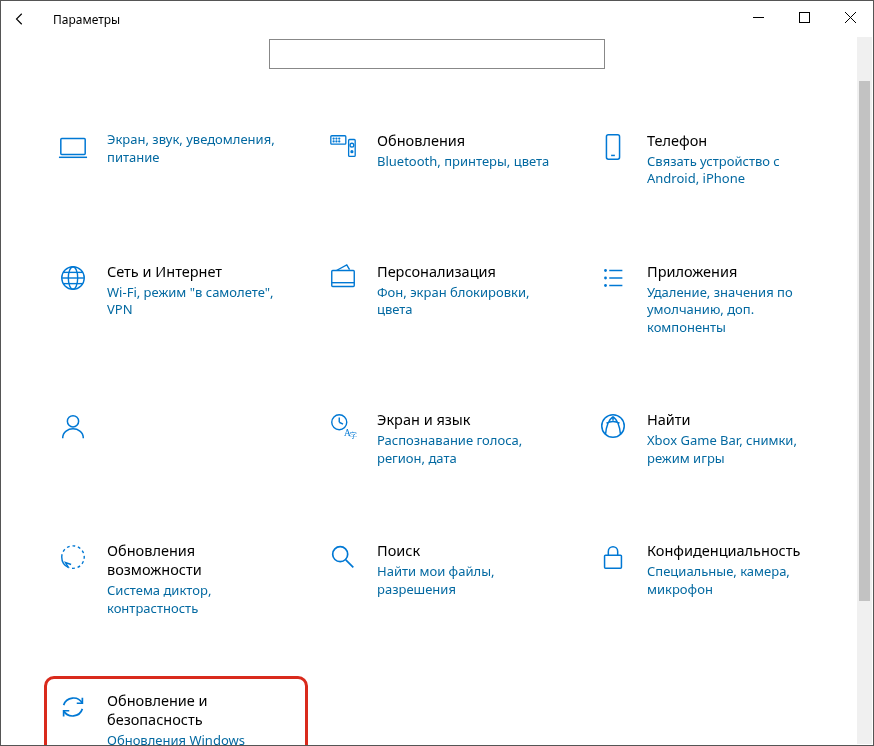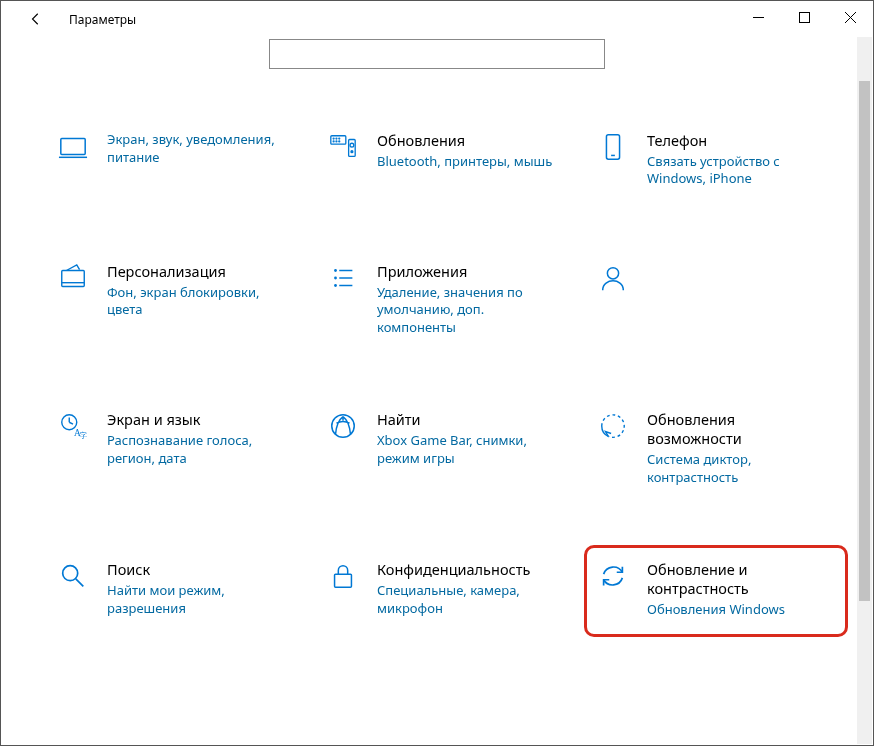--- a/index.html
+++ b/index.html
@@ -9,21 +9,21 @@
     width: 874px;
     height: 746px;
     overflow: hidden;
     position: relative;
     border: 1px solid #555;
   }
   .titlebar {
     height: 36px;
     display: flex;
     align-items: center;
-    padding-left: 24px;
+    padding-left: 8px;
     font-size: 12px;
     color: #000;
   }
   .titlebar .back { width: 22px; display:flex; align-items:center; justify-content:center; }
   .titlebar .title { margin-left: 22px; }
   .winctl {
     position: absolute; right: 0; top: 0; display: flex; height: 32px;
   }
   .winctl div {
     width: 46px; display:flex; align-items:center; justify-content:center;
@@ -144,37 +144,52 @@
           <circle cx="6" cy="10" r="0.5" fill="#0078d4"></circle>
           <circle cx="9" cy="10" r="0.5" fill="#0078d4"></circle>
           <circle cx="12" cy="10" r="0.5" fill="#0078d4"></circle>
           <rect x="22" y="8" width="7" height="18" rx="1"></rect>
           <circle cx="25.5" cy="14" r="2"></circle>
           <circle cx="25.5" cy="21" r="1" fill="#0078d4"></circle>
         </svg>
     </span>
     <div class="ttext">
       <div class="ttitle">Обновления</div>
-      <div class="tdesc">Bluetooth, принтеры, мышь</div>
+      <div class="tdesc">Bluetooth, принтеры, цвета</div>
     </div>
   </div>
 
   <div class="tile">
     <span class="ticon">
       <svg viewBox="0 0 32 32" fill="none" stroke="#0078d4" stroke-width="1.6">
           <rect x="9" y="3" width="14" height="26" rx="2"></rect>
           <line x1="14" y1="25" x2="18" y2="25"></line>
         </svg>
     </span>
     <div class="ttext">
       <div class="ttitle">Телефон</div>
-      <div class="tdesc">Связать устройство с Windows, iPhone</div>
-    </div>
-  </div>
-
+      <div class="tdesc">Связать устройство с Android, iPhone</div>
+    </div>
+  </div>
+
+  <div class="tile">
+    <span class="ticon">
+      <svg viewBox="0 0 32 32" fill="none" stroke="#0078d4" stroke-width="1.5">
+          <circle cx="16" cy="16" r="12"></circle>
+          <ellipse cx="16" cy="16" rx="5" ry="12"></ellipse>
+          <line x1="4" y1="16" x2="28" y2="16"></line>
+          <line x1="6" y1="10" x2="26" y2="10"></line>
+          <line x1="6" y1="22" x2="26" y2="22"></line>
+        </svg>
+    </span>
+    <div class="ttext">
+      <div class="ttitle">Сеть и Интернет</div>
+      <div class="tdesc">Wi-Fi, режим "в самолете", VPN</div>
+    </div>
+  </div>
 
   <div class="tile">
     <span class="ticon">
       <svg viewBox="0 0 32 32" fill="none" stroke="#0078d4" stroke-width="1.5">
           <rect x="4" y="8" width="24" height="17" rx="1"></rect>
           <path d="M9 8 L20 2 L23 7"></path>
           <line x1="4" y1="21" x2="28" y2="21"></line>
         </svg>
     </span>
     <div class="ttext">
@@ -254,21 +269,21 @@
 
   <div class="tile">
     <span class="ticon">
       <svg viewBox="0 0 32 32" fill="none" stroke="#0078d4" stroke-width="1.8">
           <circle cx="13" cy="13" r="8"></circle>
           <line x1="19" y1="19" x2="27" y2="27"></line>
         </svg>
     </span>
     <div class="ttext">
       <div class="ttitle">Поиск</div>
-      <div class="tdesc">Найти мои режим, разрешения</div>
+      <div class="tdesc">Найти мои файлы, разрешения</div>
     </div>
   </div>
 
   <div class="tile">
     <span class="ticon">
       <svg viewBox="0 0 32 32" fill="none" stroke="#0078d4" stroke-width="1.6">
           <rect x="7" y="14" width="18" height="14" rx="1"></rect>
           <path d="M11 14 V10 a5 5 0 0 1 10 0 V14"></path>
         </svg>
     </span>
@@ -279,21 +294,21 @@
   </div>
 
   <div class="tile highlight">
     <span class="ticon">
       <svg viewBox="0 0 32 32" fill="none" stroke="#0078d4" stroke-width="1.8">
           <path d="M26 12 A11 11 0 0 0 6 14 M6 20 A11 11 0 0 0 26 18"></path>
           <path d="M26 6 L26 12 L20 12 M6 26 L6 20 L12 20"></path>
         </svg>
     </span>
     <div class="ttext">
-      <div class="ttitle">Обновление и контрастность</div>
+      <div class="ttitle">Обновление и безопасность</div>
       <div class="tdesc">Обновления Windows</div>
     </div>
   </div>
 
 </div>
 
 <div class="scrollbar">
   <div class="scrollthumb"></div>
 </div>
 

